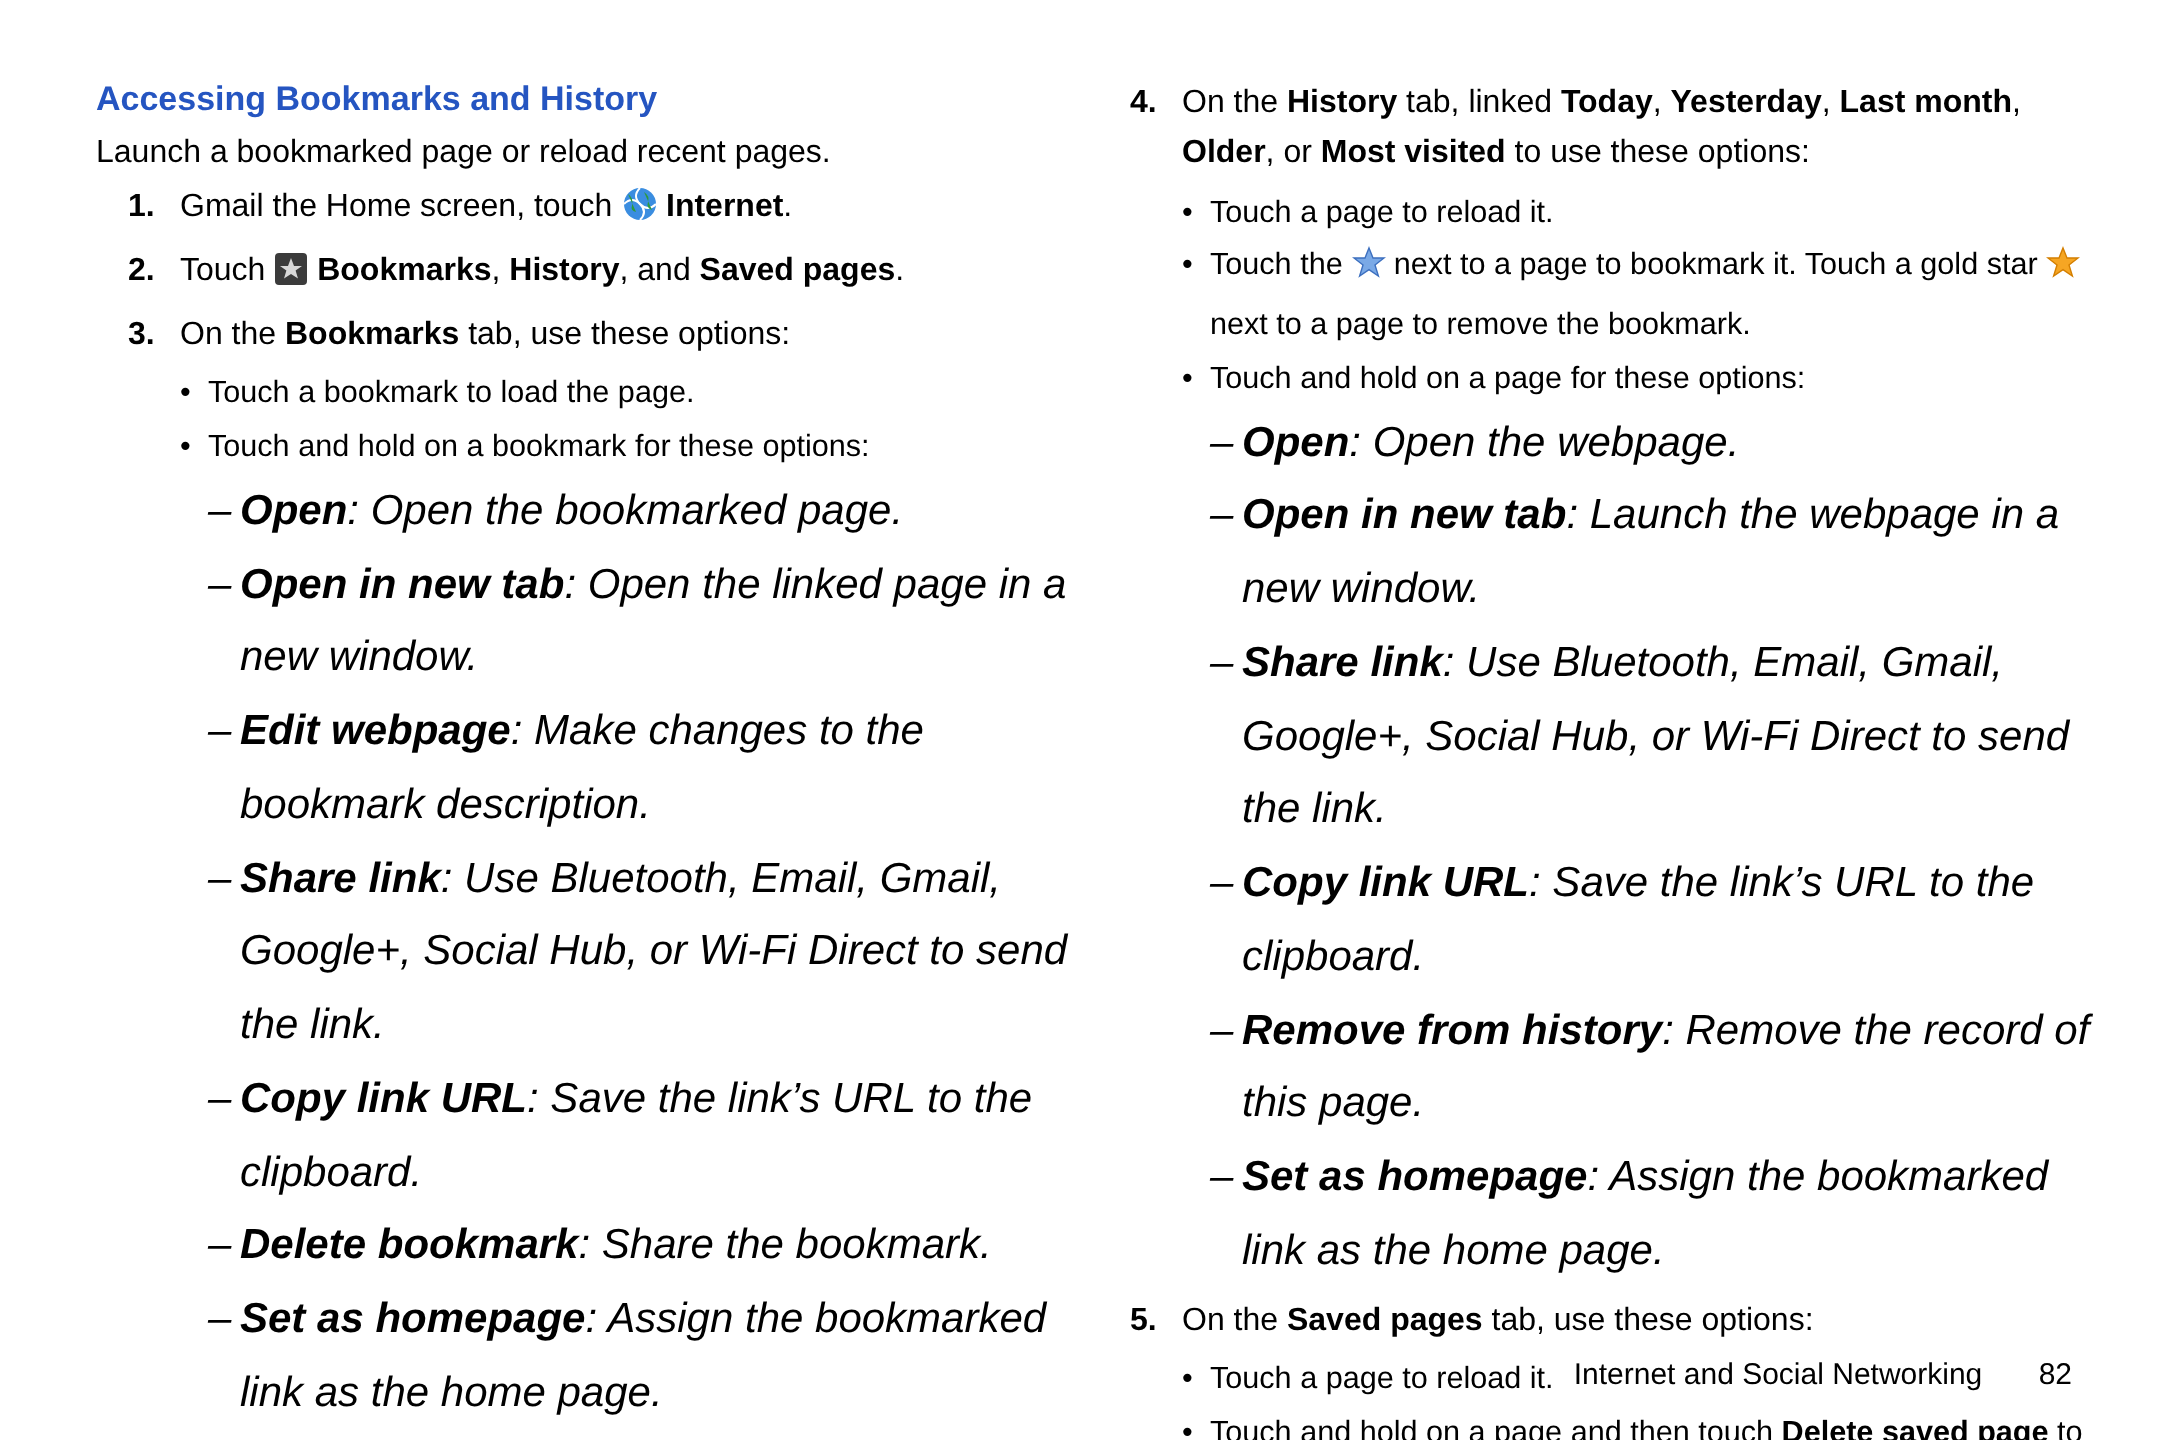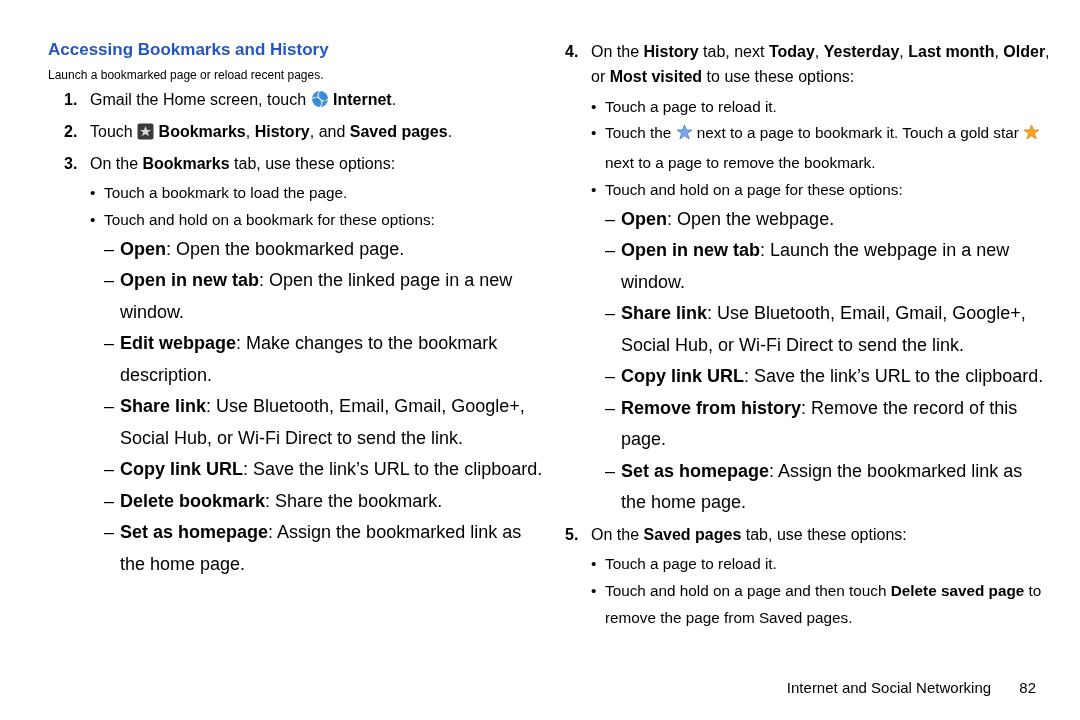--- a/index.html
+++ b/index.html
@@ -20,21 +20,21 @@
     flex: 1;
     min-width: 0;
   }
   h3.section {
     color: #2555c1;
     font-weight: bold;
     font-size: 17px;
     margin: 0 0 8px 0;
   }
   p.intro {
-    font-size: 12px;
+    font-size: 16px;
     margin: 0 0 6px 0;
   }
   ol.steps {
     list-style: none;
     padding: 0;
     margin: 0;
     counter-reset: step;
   }
   ol.steps > li {
     font-size: 16px;
@@ -71,24 +71,25 @@
     position: absolute;
     left: 0;
     top: 0;
   }
   ul.dashes {
     list-style: none;
     padding: 0;
     margin: 0 0 0 0;
   }
   ul.dashes > li {
-    font-size: 18px;
+    font-size: 21px;
     line-height: 1.75;
     padding-left: 16px;
     position: relative;
+    font-style: italic;
   }
   ul.dashes > li::before {
     content: "–";
     position: absolute;
     left: 0;
     top: 0;
   }
   b { font-weight: bold; }
   .icon { display: inline-block; vertical-align: -3px; }
   .footer {
@@ -147,21 +148,21 @@
             </ul>
           </li>
         </ul>
       </li>
     </ol>
   </div>
 
   <div class="col">
     <ol class="steps">
       <li class="no4">
-        <span>On the </span><b>History</b><span> tab, next </span><b>Today</b><span>, </span><b>Yesterday</b><span>, </span><b>Last month</b><span>, </span><b>Older</b><span>, or </span><b>Most visited</b><span> to use these options:</span>
+        <span>On the </span><b>History</b><span> tab, linked </span><b>Today</b><span>, </span><b>Yesterday</b><span>, </span><b>Last month</b><span>, </span><b>Older</b><span>, or </span><b>Most visited</b><span> to use these options:</span>
         <ul class="bullets">
           <li>Touch a page to reload it.</li>
           <li>
             <span>Touch the </span>
             <span class="icon">
               <svg width="17" height="17" viewBox="0 0 17 17">
                   <polygon points="8.5,1 10.5,6 16,6 11.5,9.5 13.2,15 8.5,11.8 3.8,15 5.5,9.5 1,6 6.5,6" fill="#7aa9e6" stroke="#3c6fbf" stroke-width="0.7"></polygon>
                 </svg>
             </span>
             <span> next to a page to bookmark it. Touch a gold star </span>

